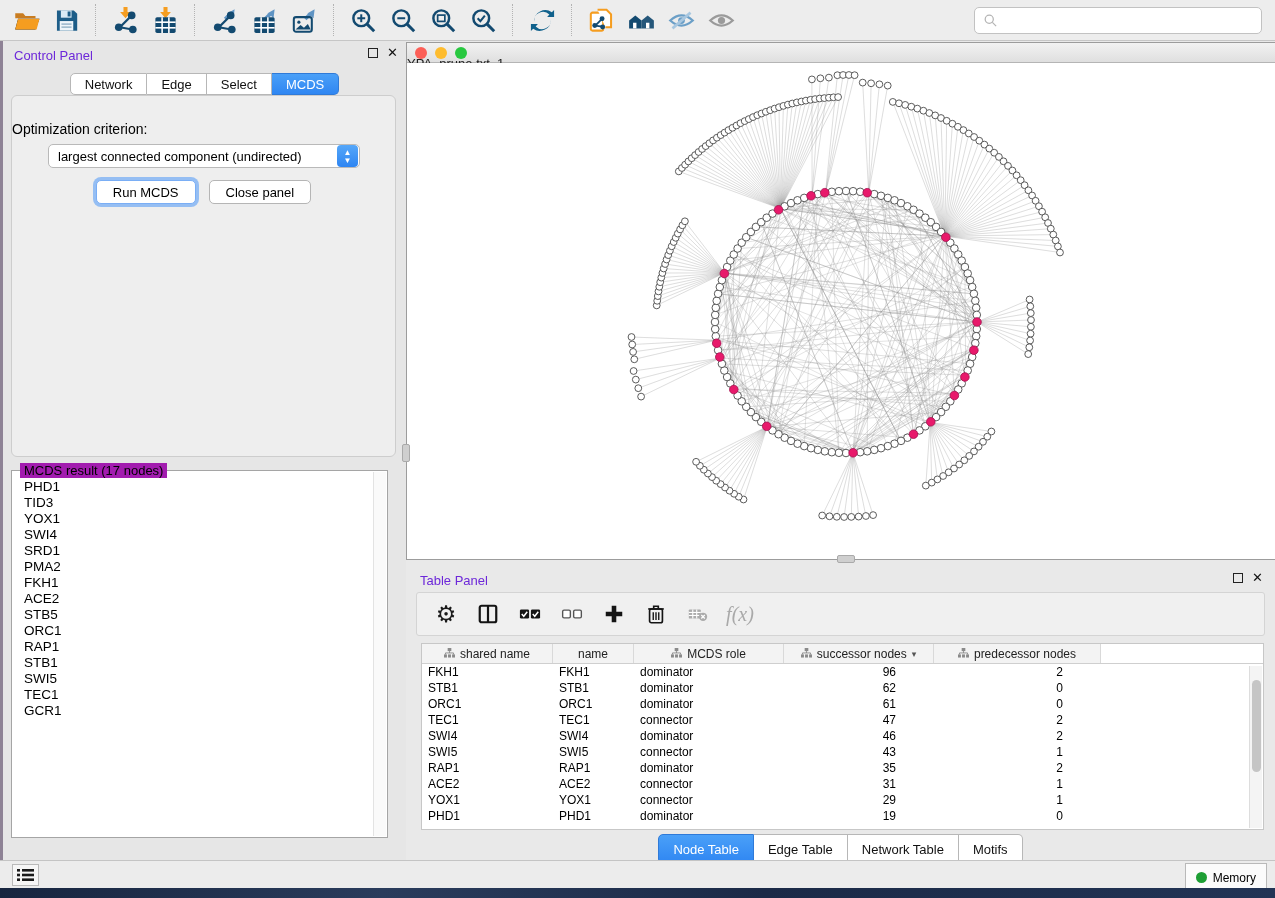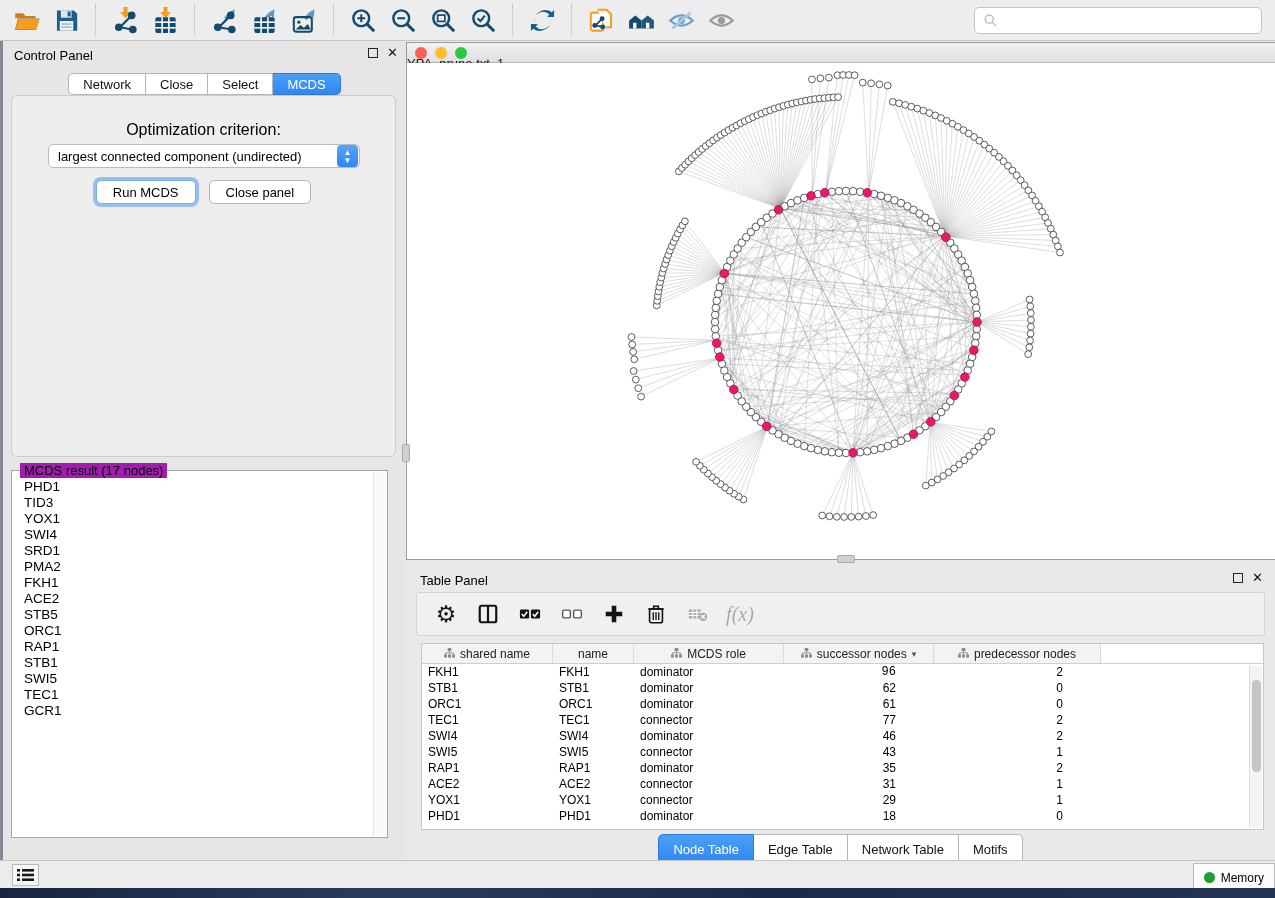--- a/index.html
+++ b/index.html
@@ -17,34 +17,34 @@
   .tsep { width:0; height:32px; border-left:1px dotted #b3b3b3; margin:0 9px; }
   .searchwrap { position:absolute; right:13px; top:7px; width:288px; height:27px; background:#fff;
     border:1px solid #c2c2c2; border-radius:5px; display:flex; align-items:center; padding-left:8px; }
   .searchwrap svg { width:15px; height:15px; opacity:.55; }
   .searchwrap input { border:none; outline:none; flex:1; height:22px; font-size:13px; background:transparent; }
 
   
   .purple-edge { position:absolute; left:0; top:41px; width:3px; height:819px; background:#8e8295; }
   .cpanel { position:absolute; left:3px; top:41px; width:403px; height:819px; background:#e6e6e6; }
   .panel-head { position:relative; height:26px; }
-  .panel-title { position:absolute; left:11px; top:7px; font-size:13px; color:#000000; }
+  .panel-title { position:absolute; left:11px; top:7px; font-size:13px; color:#6d28d9; }
   .winctl { position:absolute; right:8px; top:7px; display:flex; gap:9px; align-items:center; }
   .float-ico { width:10px; height:10px; border:1.6px solid #222; }
   .close-ico { font-size:13px; font-weight:bold; color:#111; line-height:10px; }
   .seg-row { position:absolute; left:0; width:100%; display:flex; justify-content:center; }
   .seg { height:22px; background:#fff; border:1px solid #b7b7b7; border-left:none; font-size:13px;
     color:#111; display:flex; align-items:center; justify-content:center; padding:0 14px; cursor:default; }
   .seg:first-child { border-left:1px solid #b7b7b7; border-radius:5px 0 0 5px; }
   .seg:last-child { border-radius:0 5px 5px 0; }
   .seg.active { background:linear-gradient(#4aa0f8,#2f86f2); border-color:#2f7ad8; color:#fff; }
   .cp-tabs { top:32px; }
   .card { position:absolute; left:8px; top:54px; width:385px; height:362px; background:#eeeeee;
     border:1px solid #cdcdcd; border-radius:6px; }
-  .opt-label { position:absolute; left:0; top:25px; width:100%; text-align:center; font-size:16px; color:#000; }
+  .opt-label { position:absolute; left:0; top:25px; width:100%; text-align:left; font-size:14px; color:#000; }
   .dropdown { position:absolute; left:36px; top:48px; width:312px; height:24px; background:#fff;
     border:1px solid #b9b9b9; border-radius:5px; display:flex; align-items:center; }
   .dropdown .val { flex:1; font-size:13px; padding-left:9px; color:#000; white-space:nowrap; }
   .stepper { width:21px; height:22px; margin-right:1px; border-radius:4px;
     background:linear-gradient(#55a7f9,#2e85f2); display:flex; flex-direction:column;
     align-items:center; justify-content:center; gap:1px; }
   .stepper span { color:#fff; font-size:8px; line-height:7px; }
   .btnrow { position:absolute; left:0; top:84px; width:100%; display:flex; justify-content:center; gap:13px; }
   .pushbtn { height:24px; background:#fff; border:1px solid #b5b5b5; border-radius:5px;
     font-size:13px; padding:0 16px; color:#000; display:flex; align-items:center; cursor:default; }
@@ -95,21 +95,21 @@
     border-left:1px solid #ddd; }
   .tthumb { position:absolute; left:2px; top:14px; width:9px; height:92px; background:#c5c5c5; border-radius:5px; }
   .tp-tabs { top:268px; }
   .tp-tabs .seg { font-size:13px; height:30px; }
 
   
   .statusbar { position:absolute; left:0; top:860px; width:1275px; height:28px; background:#ececec;
     border-top:1px solid #c4c4c4; }
   .listbtn { position:absolute; left:12px; top:3px; width:27px; height:22px; background:#f6f6f6;
     border:1px solid #b9b9b9; display:flex; align-items:center; justify-content:center; }
-  .membtn { position:absolute; right:0; top:2px; height:29px; background:#fbfbfb;
+  .membtn { position:absolute; right:8px; top:2px; height:29px; background:#fbfbfb;
     border:1px solid #b9b9b9; display:flex; align-items:center; gap:6px; padding:0 10px; font-size:12px; color:#000; }
   .memdot { width:11px; height:11px; border-radius:50%; background:#1d9e34; }
 </style>
 </head>
 <body>
 
 <div class="app">
 
   <div class="toolbar">
     <div id="main-toolbar-icons" style="display:flex;align-items:center;">
@@ -279,21 +279,21 @@
   <div class="cpanel">
     <div class="panel-head">
       <span class="panel-title">Control Panel</span>
       <span class="winctl">
         <span class="float-ico"></span>
         <span class="close-ico">✕</span>
       </span>
     </div>
     <div class="seg-row cp-tabs" id="cp-tabs">
         <div class="seg">Network</div>
-        <div class="seg">Close</div>
+        <div class="seg">Edge</div>
         <div class="seg">Select</div>
         <div class="seg active">MCDS</div>
       </div>
     <div class="card">
       <div class="opt-label">Optimization criterion:</div>
       <div class="dropdown">
         <span class="val">largest connected component (undirected)</span>
         <span class="stepper">
             <span>▲</span>
             <span>▼</span>
@@ -1186,42 +1186,42 @@
             </svg>
             <span>predecessor nodes</span>
           </div>
           <div class="th" style="flex: 1 1 0%; background: rgb(255, 255, 255); border-right: none;"></div>
         </div>
       <div id="tbody">
           <div class="trow">
             <div class="td" style="width: 131px;">FKH1</div>
             <div class="td" style="width: 81px;">FKH1</div>
             <div class="td" style="width: 150px;">dominator</div>
-            <div class="td num" style="width: 150px; padding-right: 38px; font-family: Liberation Mono, monospace;">96</div>
+            <div class="td num" style="width: 150px; padding-right: 38px;">96</div>
             <div class="td num" style="width: 167px; padding-right: 38px;">2</div>
           </div>
           <div class="trow">
             <div class="td" style="width: 131px;">STB1</div>
             <div class="td" style="width: 81px;">STB1</div>
             <div class="td" style="width: 150px;">dominator</div>
             <div class="td num" style="width: 150px; padding-right: 38px;">62</div>
             <div class="td num" style="width: 167px; padding-right: 38px;">0</div>
           </div>
           <div class="trow">
             <div class="td" style="width: 131px;">ORC1</div>
             <div class="td" style="width: 81px;">ORC1</div>
             <div class="td" style="width: 150px;">dominator</div>
             <div class="td num" style="width: 150px; padding-right: 38px;">61</div>
             <div class="td num" style="width: 167px; padding-right: 38px;">0</div>
           </div>
           <div class="trow">
             <div class="td" style="width: 131px;">TEC1</div>
             <div class="td" style="width: 81px;">TEC1</div>
             <div class="td" style="width: 150px;">connector</div>
-            <div class="td num" style="width: 150px; padding-right: 38px;">77</div>
+            <div class="td num" style="width: 150px; padding-right: 38px;">47</div>
             <div class="td num" style="width: 167px; padding-right: 38px;">2</div>
           </div>
           <div class="trow">
             <div class="td" style="width: 131px;">SWI4</div>
             <div class="td" style="width: 81px;">SWI4</div>
             <div class="td" style="width: 150px;">dominator</div>
             <div class="td num" style="width: 150px; padding-right: 38px;">46</div>
             <div class="td num" style="width: 167px; padding-right: 38px;">2</div>
           </div>
           <div class="trow">
@@ -1249,21 +1249,21 @@
             <div class="td" style="width: 131px;">YOX1</div>
             <div class="td" style="width: 81px;">YOX1</div>
             <div class="td" style="width: 150px;">connector</div>
             <div class="td num" style="width: 150px; padding-right: 38px;">29</div>
             <div class="td num" style="width: 167px; padding-right: 38px;">1</div>
           </div>
           <div class="trow">
             <div class="td" style="width: 131px;">PHD1</div>
             <div class="td" style="width: 81px;">PHD1</div>
             <div class="td" style="width: 150px;">dominator</div>
-            <div class="td num" style="width: 150px; padding-right: 38px;">18</div>
+            <div class="td num" style="width: 150px; padding-right: 38px;">19</div>
             <div class="td num" style="width: 167px; padding-right: 38px;">0</div>
           </div>
         </div>
       <div class="tscroll">
           <div class="tthumb"></div>
         </div>
     </div>
     <div class="seg-row tp-tabs" id="tp-tabs">
         <div class="seg active">Node Table</div>
         <div class="seg">Edge Table</div>

